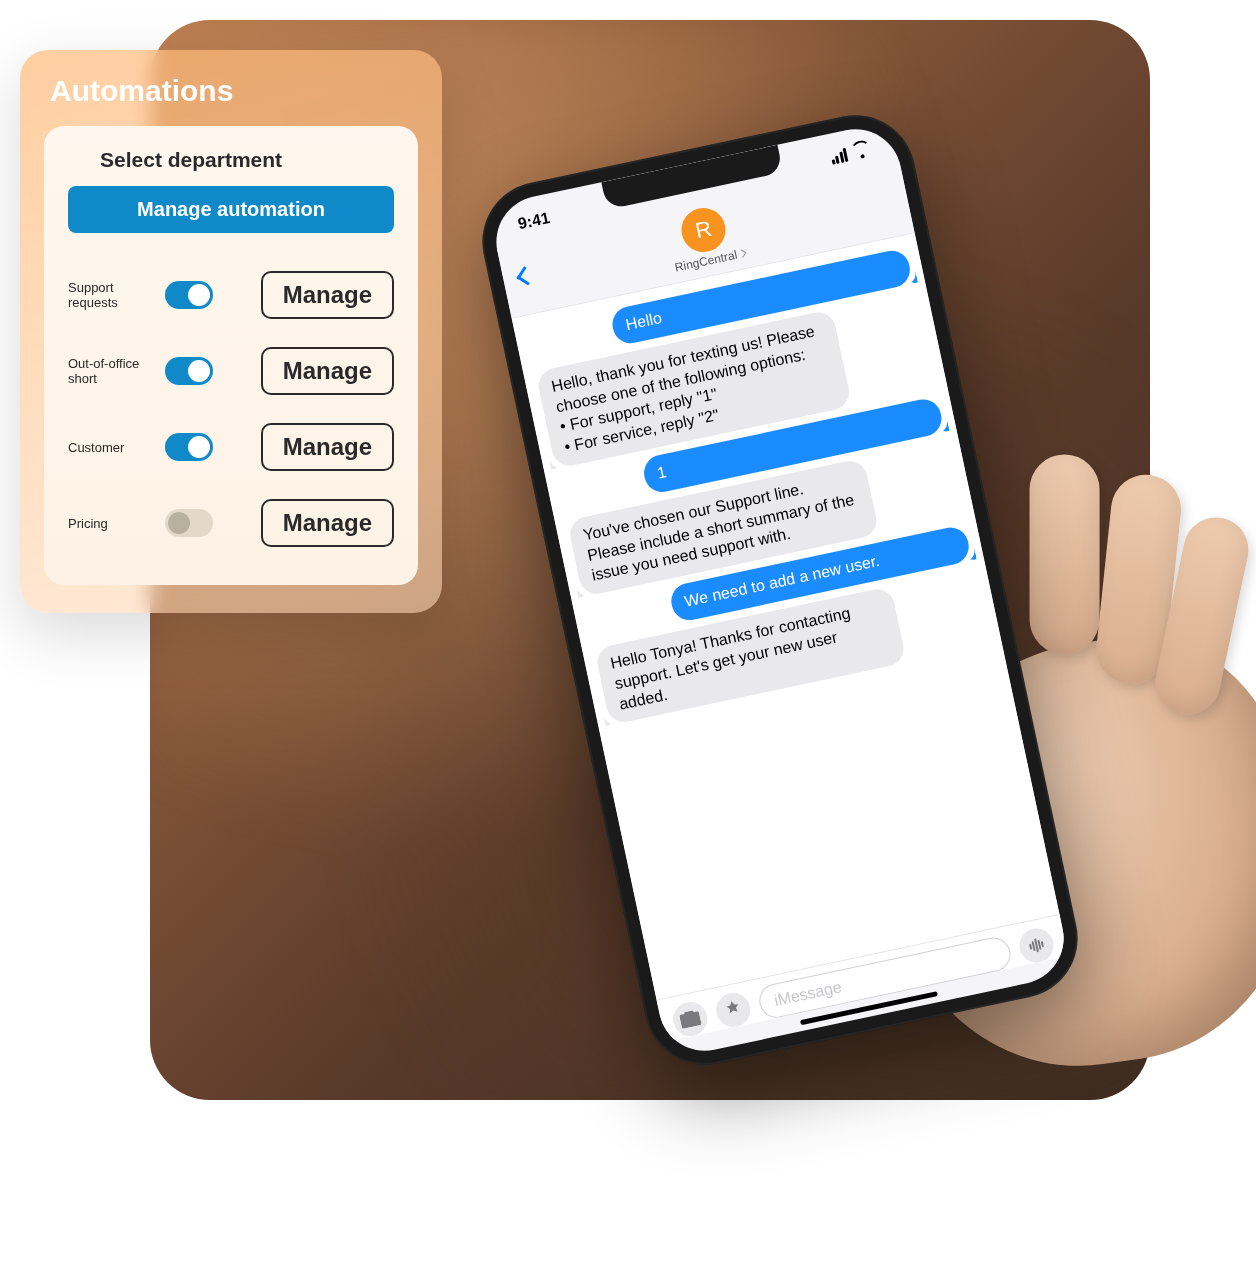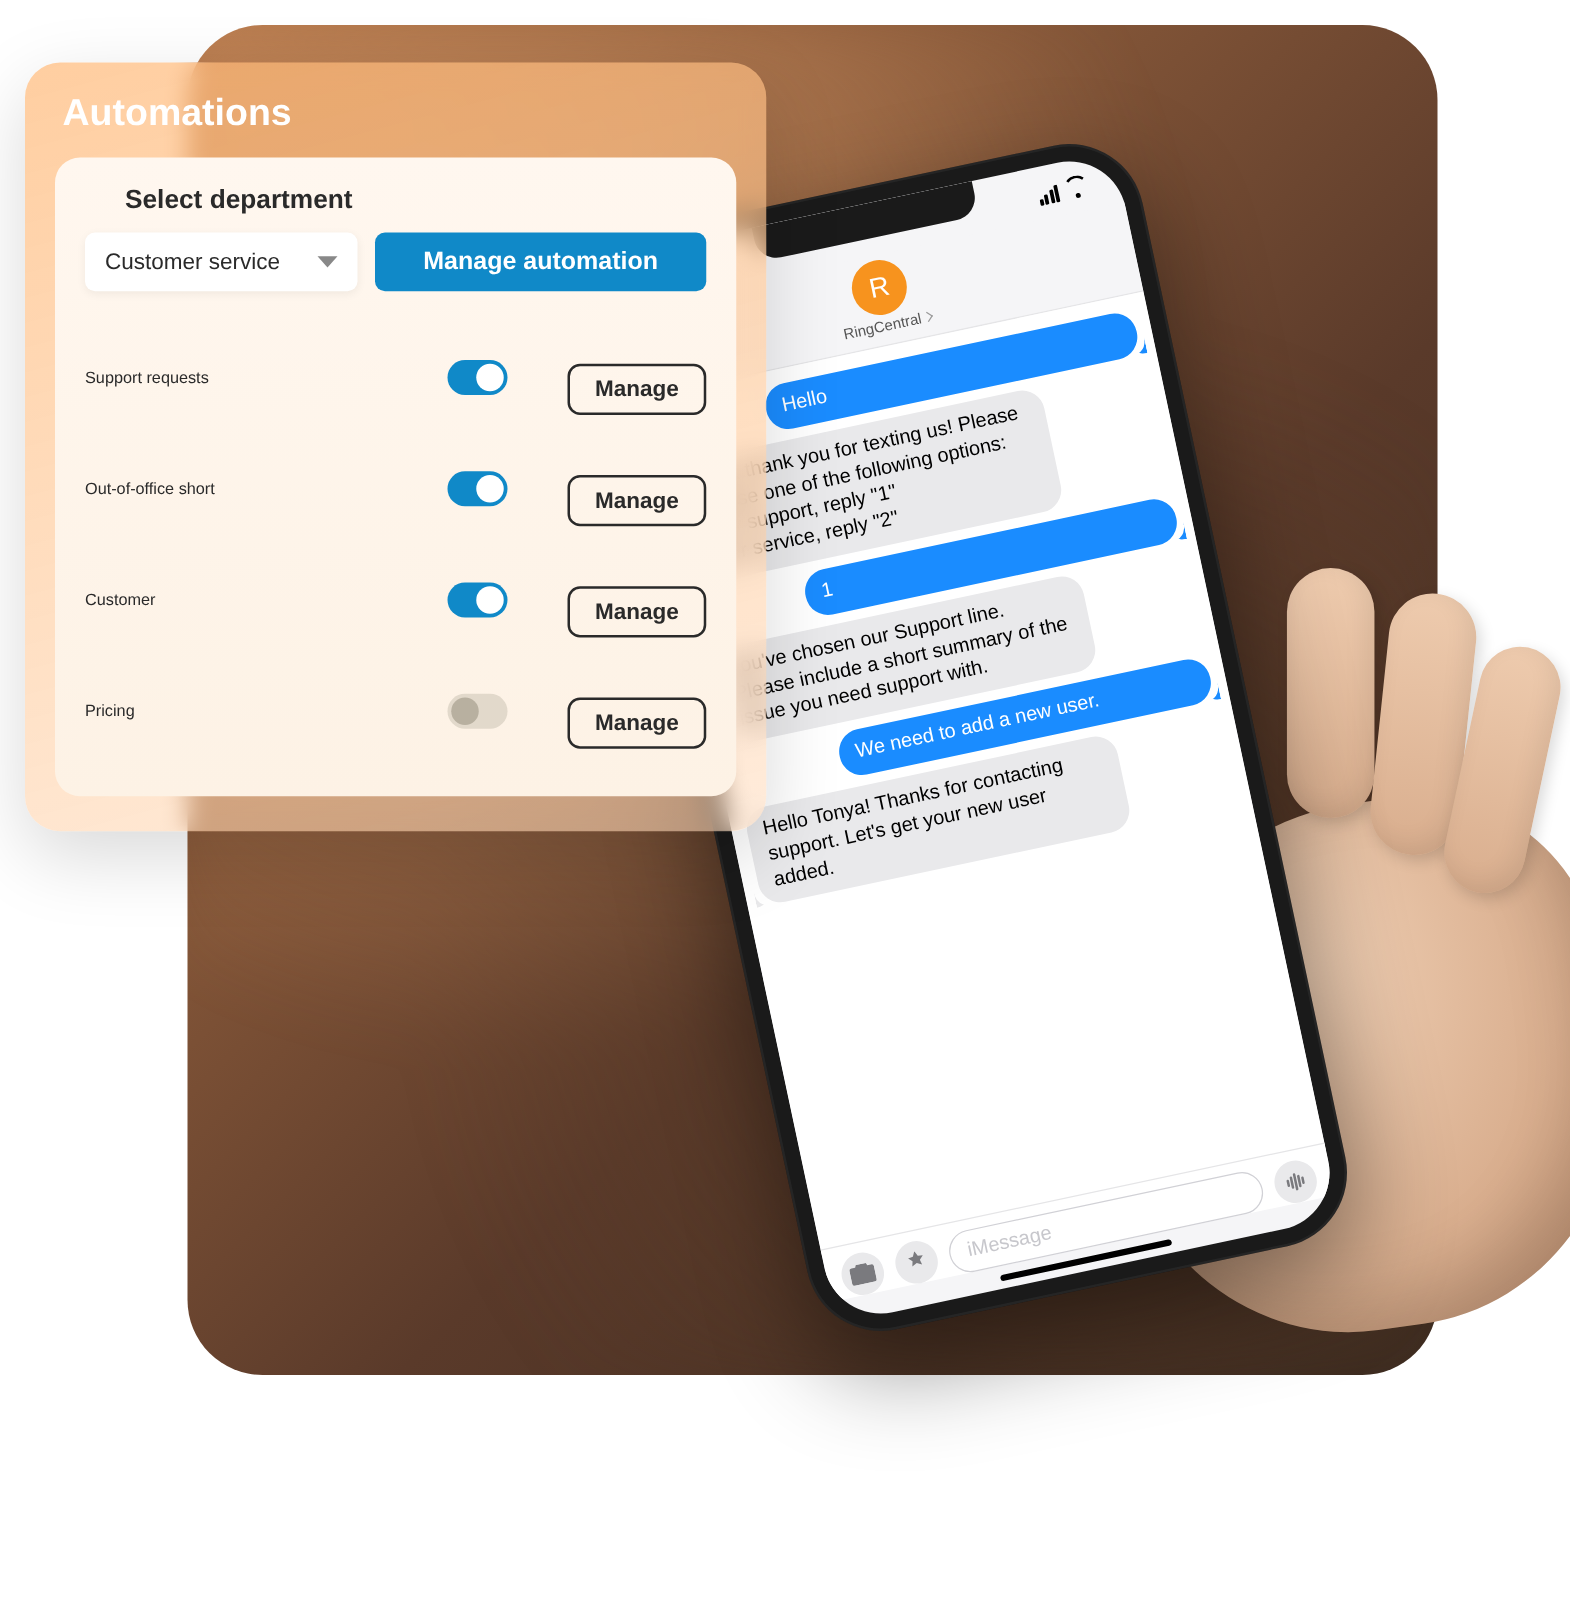--- a/index.html
+++ b/index.html
@@ -27,21 +27,21 @@
       background: radial-gradient(circle at 25% 25%, rgba(220,160,110,0.6), transparent 50%),
                   radial-gradient(circle at 70% 70%, rgba(90,60,40,0.7), transparent 50%);
       filter: blur(20px);
     }
 
     
     .automations-card {
       position: absolute;
       top: 50px;
       left: 20px;
-      width: 593px;
+      width: 422px;
       border-radius: 28px;
       padding: 24px 24px 28px;
       background: linear-gradient(165deg, rgba(255,185,120,0.7), rgba(255,220,190,0.55));
       backdrop-filter: blur(10px);
       box-shadow: 0 20px 60px rgba(0,0,0,0.15);
     }
     .automations-title {
       color: #fff;
       font-size: 30px;
       font-weight: 700;
@@ -128,26 +128,25 @@
       border-radius: 50%;
       background: #fff;
     }
     .toggle.on .toggle-knob { right: 3px; }
     .toggle.off .toggle-knob { left: 3px; background: #b8b0a0; }
     .manage-btn {
       border: 2px solid #2a2a2a;
       background: transparent;
       border-radius: 10px;
       padding: 8px 20px;
-      font-size: 18px;
+      font-size: 24px;
       font-weight: 700;
       color: #2a2a2a;
       cursor: pointer;
       min-width: 108px;
-      margin-top: 20px;
     }
 
     
     .phone {
       position: absolute;
       top: 140px;
       left: 560px;
       width: 440px;
       height: 900px;
       transform: rotate(-12deg);
@@ -428,24 +427,20 @@
       <div class="home-indicator"></div>
     </div>
   </div>
 </div>
 
 <div class="automations-card">
   <div class="automations-title">Automations</div>
   <div class="inner-panel">
     <div class="select-label">Select department</div>
     <div class="top-row">
-      <div class="dropdown">
-        <span class="dropdown-text">Customer service</span>
-        <span class="chevron-down"></span>
-      </div>
       <button class="create-btn">Manage automation</button>
     </div>
 
     <div class="auto-row">
       <span class="auto-label">Support requests</span>
       <div class="toggle on">
           <div class="toggle-knob"></div>
         </div>
       <button class="manage-btn">Manage</button>
     </div>

